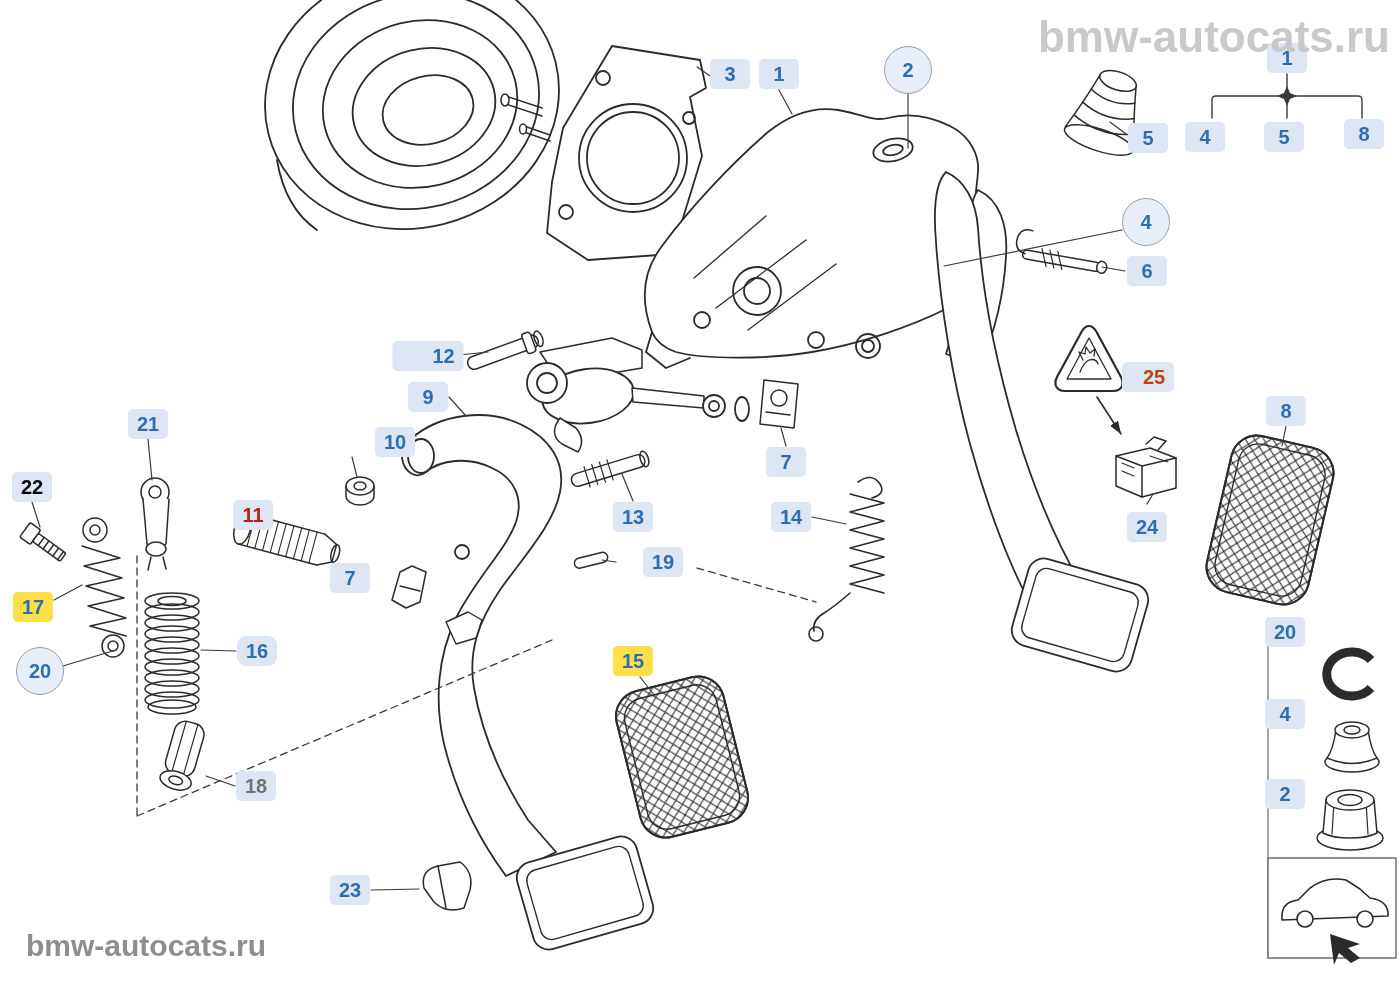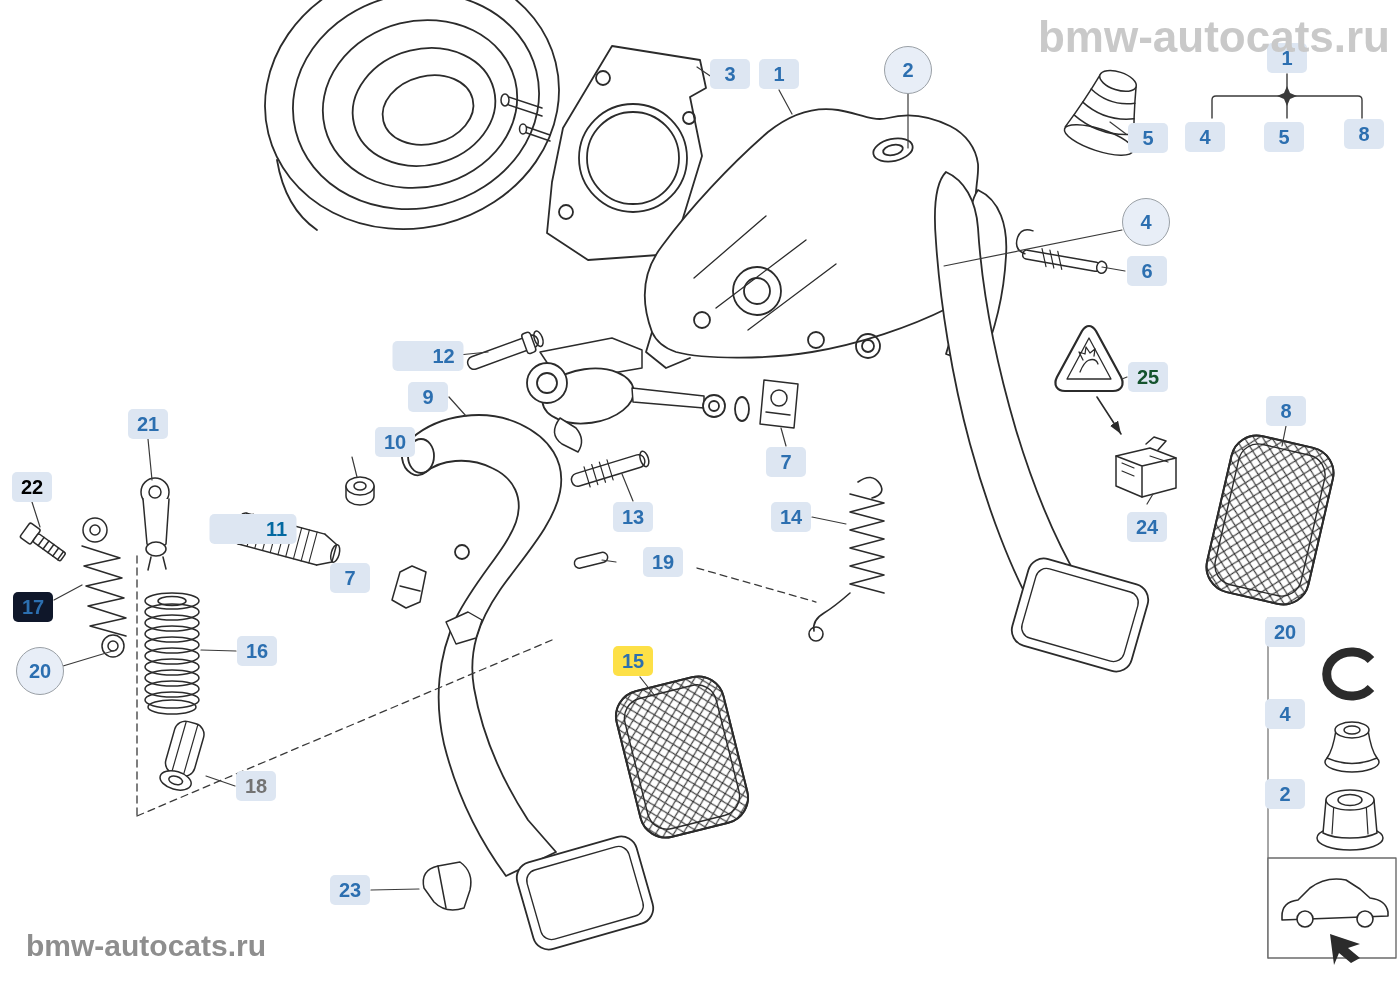--- a/index.html
+++ b/index.html
@@ -326,33 +326,33 @@
       <div class="plabel circle" style="left: 908px; top: 70px; background: rgb(232, 238, 247); color: rgb(44, 111, 176);">2</div>
       <div class="plabel rect" style="left: 1148px; top: 138px; background: rgb(221, 230, 242); color: rgb(44, 111, 176);">5</div>
       <div class="plabel rect" style="left: 1287px; top: 58px; background: rgb(221, 230, 242); color: rgb(44, 111, 176);">1</div>
       <div class="plabel rect" style="left: 1205px; top: 137px; background: rgb(221, 230, 242); color: rgb(44, 111, 176);">4</div>
       <div class="plabel rect" style="left: 1284px; top: 137px; background: rgb(221, 230, 242); color: rgb(44, 111, 176);">5</div>
       <div class="plabel rect" style="left: 1364px; top: 134px; background: rgb(221, 230, 242); color: rgb(44, 111, 176);">8</div>
       <div class="plabel circle" style="left: 1146px; top: 222px; background: rgb(232, 238, 247); color: rgb(44, 111, 176);">4</div>
       <div class="plabel rect" style="left: 1147px; top: 271px; background: rgb(221, 230, 242); color: rgb(44, 111, 176);">6</div>
       <div class="plabel rect" style="left: 428px; top: 356px; background: rgb(221, 230, 242); color: rgb(44, 111, 176); padding-left: 31px;">12</div>
       <div class="plabel rect" style="left: 428px; top: 397px; background: rgb(221, 230, 242); color: rgb(44, 111, 176);">9</div>
-      <div class="plabel rect" style="left: 1148px; top: 377px; background: rgb(221, 230, 242); color: #14532d;">25</div>
+      <div class="plabel rect" style="left: 1148px; top: 377px; background: rgb(221, 230, 242); color: #c2410c; padding-left: 12px;">25</div>
       <div class="plabel rect" style="left: 148px; top: 424px; background: rgb(221, 230, 242); color: rgb(44, 111, 176); text-align: center;">21</div>
       <div class="plabel rect" style="left: 352px; top: 442px; background: rgb(221, 230, 242); color: rgb(44, 111, 176); margin-left: 43px;">10</div>
       <div class="plabel rect" style="left: 786px; top: 462px; background: rgb(221, 230, 242); color: rgb(44, 111, 176);">7</div>
       <div class="plabel rect" style="left: 1286px; top: 411px; background: rgb(221, 230, 242); color: rgb(44, 111, 176);">8</div>
       <div class="plabel rect" style="left: 32px; top: 487px; background: rgb(221, 230, 242); color: #000000;">22</div>
-      <div class="plabel rect" style="left: 253px; top: 529px; background: rgb(221, 230, 242); color: #0369a1; padding-left: 47px;">11</div>
+      <div class="plabel rect" style="left: 253px; top: 515px; background: rgb(221, 230, 242); color: #b91c1c;">11</div>
       <div class="plabel rect" style="left: 633px; top: 517px; background: rgb(221, 230, 242); color: rgb(44, 111, 176);">13</div>
       <div class="plabel rect" style="left: 791px; top: 517px; background: rgb(221, 230, 242); color: rgb(44, 111, 176);">14</div>
       <div class="plabel rect" style="left: 663px; top: 562px; background: rgb(221, 230, 242); color: rgb(44, 111, 176);">19</div>
       <div class="plabel rect" style="left: 350px; top: 578px; background: rgb(221, 230, 242); color: rgb(44, 111, 176);">7</div>
-      <div class="plabel rect" style="left: 33px; top: 607px; background: #0f172a; color: rgb(44, 111, 176);">17</div>
-      <div class="plabel rect" style="left: 257px; top: 651px; background: rgb(221, 230, 242); color: rgb(44, 111, 176);">16</div>
+      <div class="plabel rect" style="left: 33px; top: 607px; background: #fde047; color: rgb(44, 111, 176);">17</div>
+      <div class="plabel rect" style="left: 257px; top: 651px; background: rgb(221, 230, 242); color: rgb(44, 111, 176); border-radius: 9px;">16</div>
       <div class="plabel circle" style="left: 40px; top: 671px; background: rgb(232, 238, 247); color: rgb(44, 111, 176);">20</div>
       <div class="plabel rect" style="left: 633px; top: 661px; background: #fde047; color: rgb(44, 111, 176);">15</div>
       <div class="plabel rect" style="left: 1147px; top: 519px; background: rgb(221, 230, 242); color: rgb(44, 111, 176); margin-top: 8px;">24</div>
       <div class="plabel rect" style="left: 256px; top: 786px; background: rgb(221, 230, 242); color: #737373;">18</div>
       <div class="plabel rect" style="left: 350px; top: 890px; background: rgb(221, 230, 242); color: rgb(44, 111, 176);">23</div>
       <div class="plabel rect" style="left: 1285px; top: 632px; background: rgb(221, 230, 242); color: rgb(44, 111, 176);">20</div>
       <div class="plabel rect" style="left: 1285px; top: 714px; background: rgb(221, 230, 242); color: rgb(44, 111, 176);">4</div>
       <div class="plabel rect" style="left: 1285px; top: 794px; background: rgb(221, 230, 242); color: rgb(44, 111, 176);">2</div>
     </div>
 

